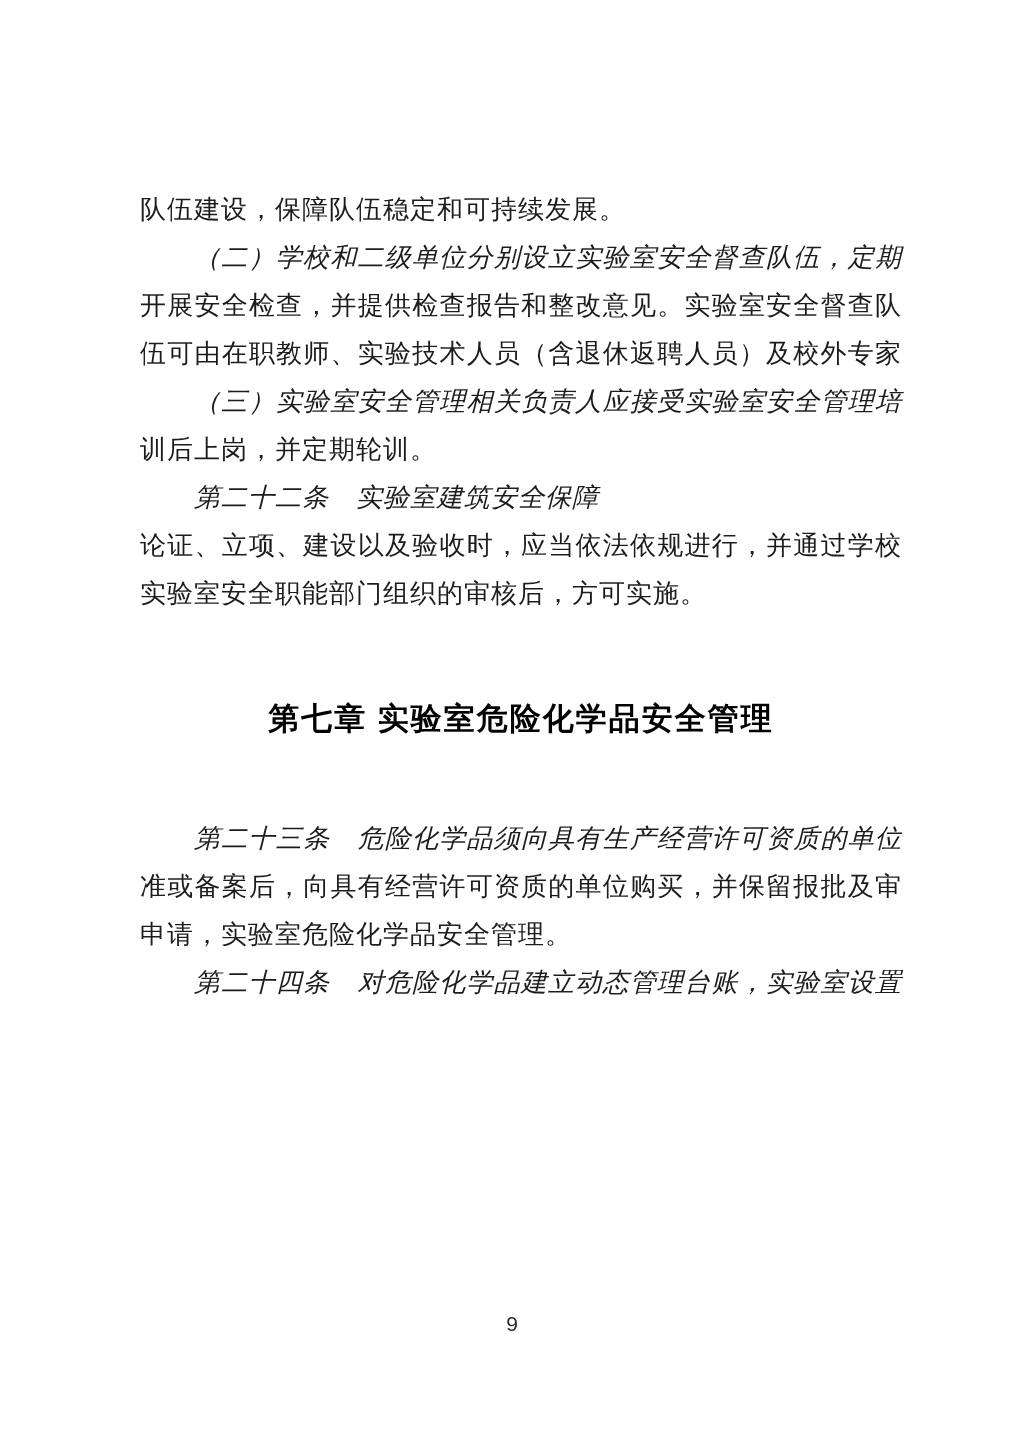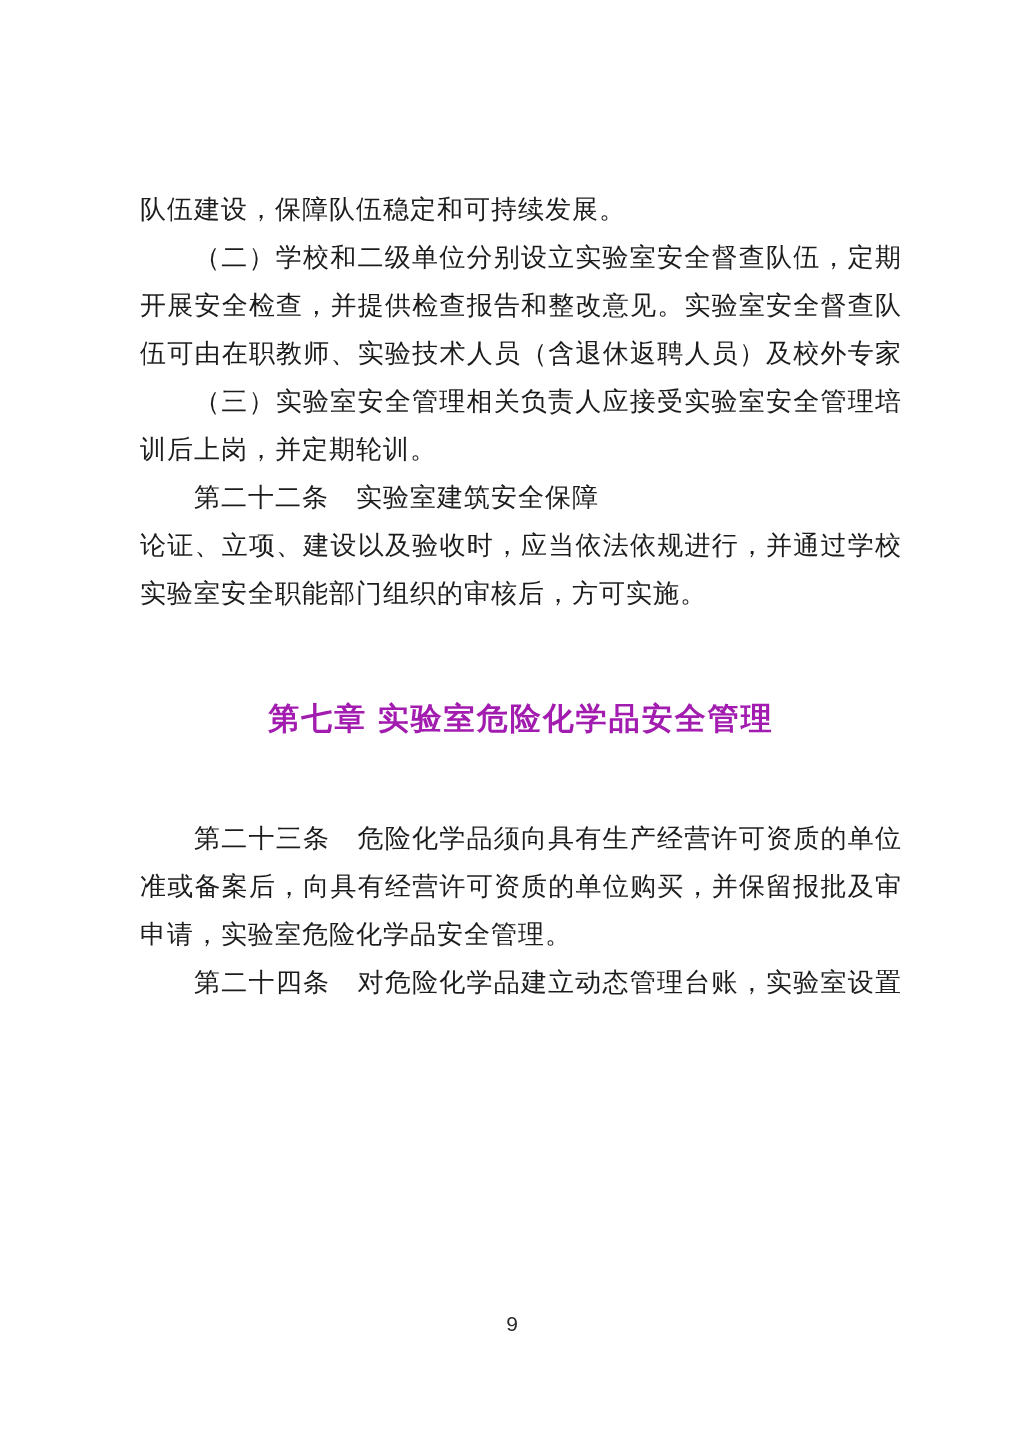--- a/index.html
+++ b/index.html
@@ -27,31 +27,32 @@
     text-align: left;
   }
   .line.fill {
     white-space: normal;
     text-align: justify;
     text-align-last: justify;
     text-justify: inter-character;
   }
   .line.indent {
     text-indent: 54px;
+    font-style: italic;
   }
   .chapter-heading {
     font-family: "Liberation Sans", "DejaVu Sans", sans-serif;
     font-weight: bold;
     font-size: 31px;
     line-height: 48px;
     text-align: center;
     letter-spacing: 2px;
     margin-top: 77px;
     margin-bottom: 72px;
-    color: #a21caf;
+    color: #000000;
   }
   .page-number {
     position: absolute;
     left: 0;
     right: 0;
     top: 1312px;
     text-align: center;
     font-family: "Liberation Sans", "DejaVu Sans", sans-serif;
     font-size: 21px;
     color: #2a2a2a;

